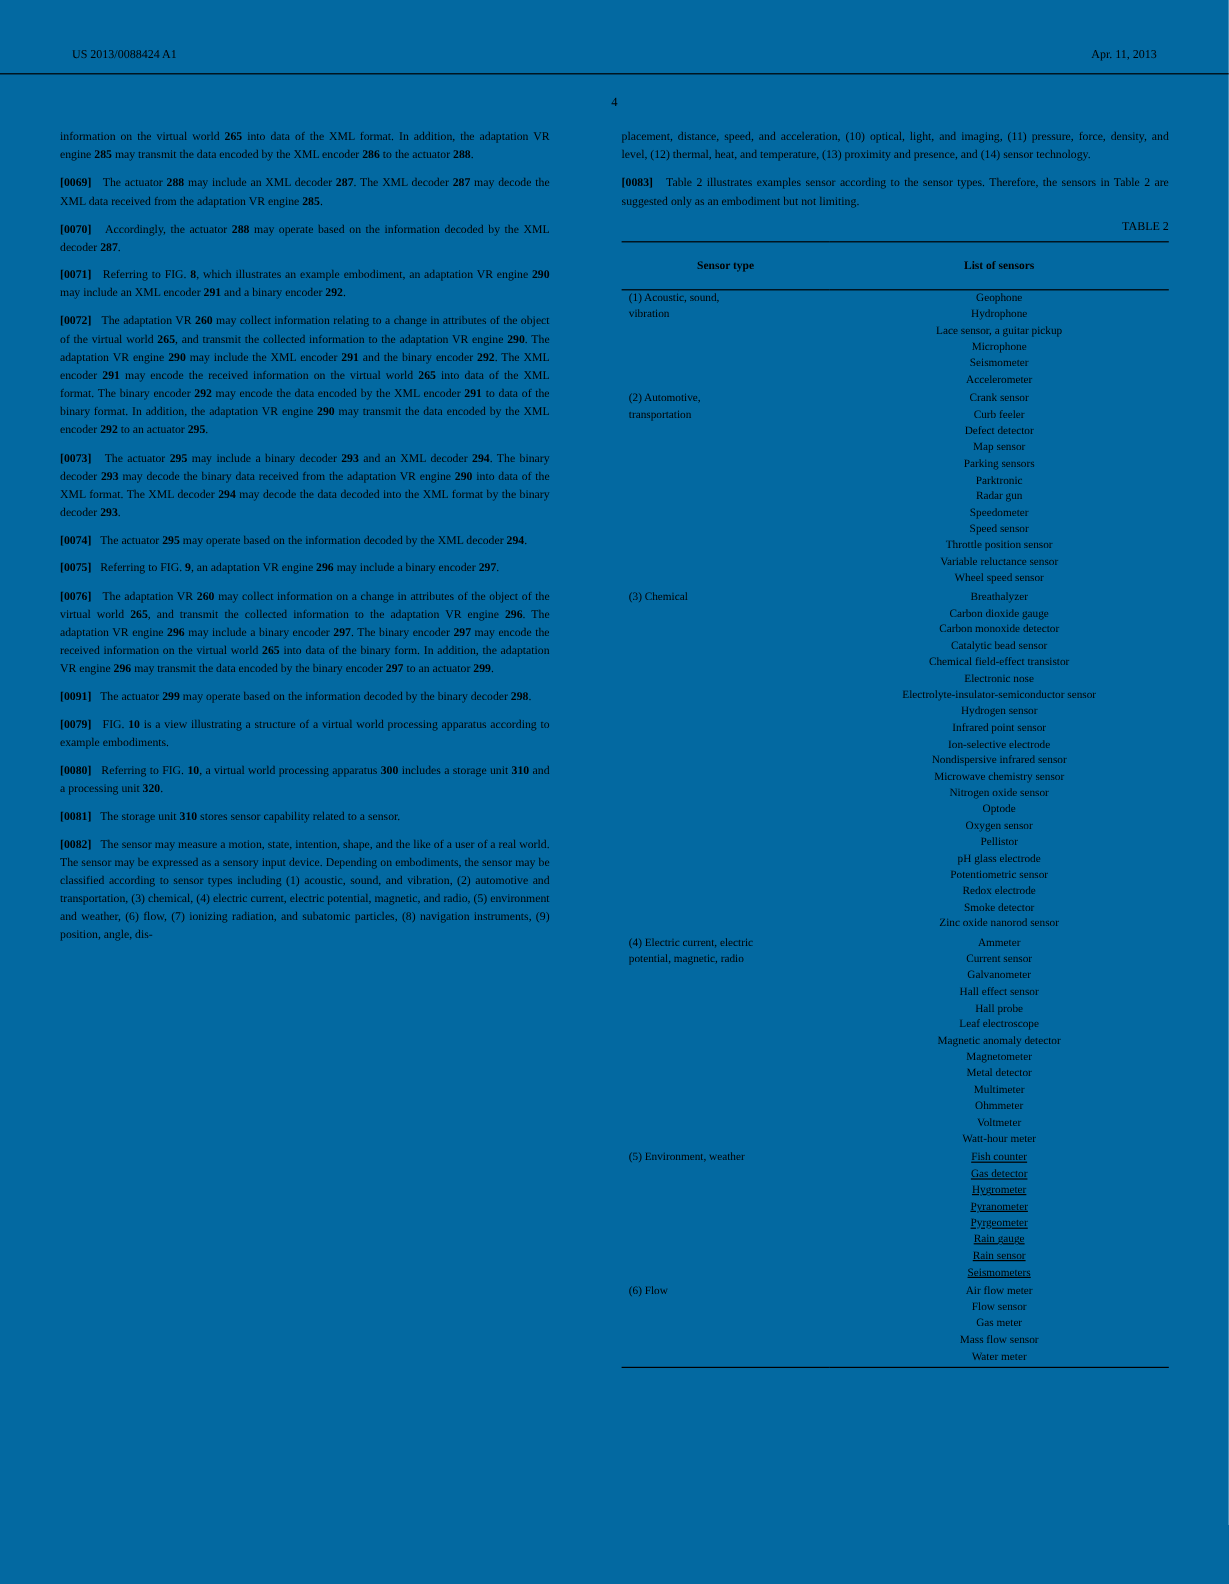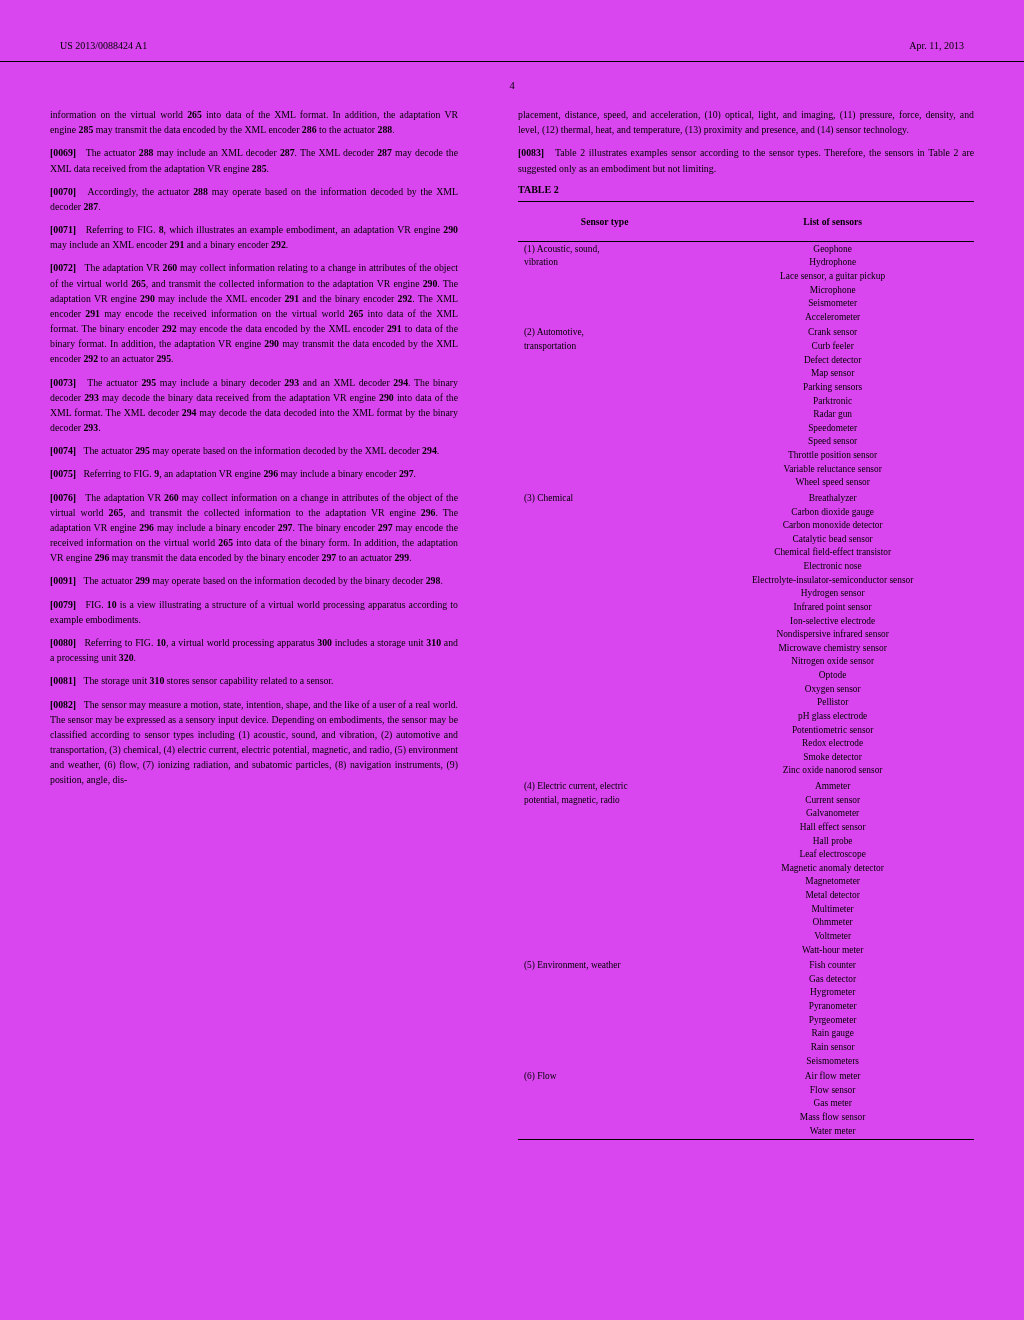--- a/index.html
+++ b/index.html
@@ -7,21 +7,21 @@
       background: #fff;
       font-family: 'Times New Roman', Times, serif;
       font-size: 10px;
       color: #000;
       width: 1024px;
       min-height: 1320px;
     }
     .page {
       width: 1024px;
       min-height: 1320px;
-      background: #d946ef;
+      background: #0369a1;
       padding: 40px 0;
       position: relative;
     }
     .header {
       display: flex;
       justify-content: space-between;
       align-items: flex-start;
       padding: 0 60px 10px 60px;
       border-bottom: 1px solid #000;
       margin-bottom: 18px;
@@ -51,22 +51,22 @@
       text-align: justify;
     }
     .para-num {
       font-weight: bold;
     }
     .bold { font-weight: bold; }
 
     
     .table-title {
       font-size: 10px;
-      font-weight: bold;
-      text-align: left;
+      font-weight: normal;
+      text-align: right;
       margin-bottom: 6px;
       margin-top: 4px;
     }
     table.sensor-table {
       width: 100%;
       border-collapse: collapse;
       font-size: 9.4px;
     }
     table.sensor-table th {
       border-top: 1.5px solid #000;
@@ -242,21 +242,21 @@
                 <span class="sensor-item">Magnetometer</span>
                 <span class="sensor-item">Metal detector</span>
                 <span class="sensor-item">Multimeter</span>
                 <span class="sensor-item">Ohmmeter</span>
                 <span class="sensor-item">Voltmeter</span>
                 <span class="sensor-item">Watt-hour meter</span>
               </td>
   </tr>
             <tr>
     <td class="col-type">(5) Environment, weather</td>
-    <td class="col-list" style="text-align:center;">
+    <td class="col-list" style="text-align:center;text-decoration:underline;">
                 <span class="sensor-item">Fish counter</span>
                 <span class="sensor-item">Gas detector</span>
                 <span class="sensor-item">Hygrometer</span>
                 <span class="sensor-item">Pyranometer</span>
                 <span class="sensor-item">Pyrgeometer</span>
                 <span class="sensor-item">Rain gauge</span>
                 <span class="sensor-item">Rain sensor</span>
                 <span class="sensor-item">Seismometers</span>
               </td>
   </tr>

